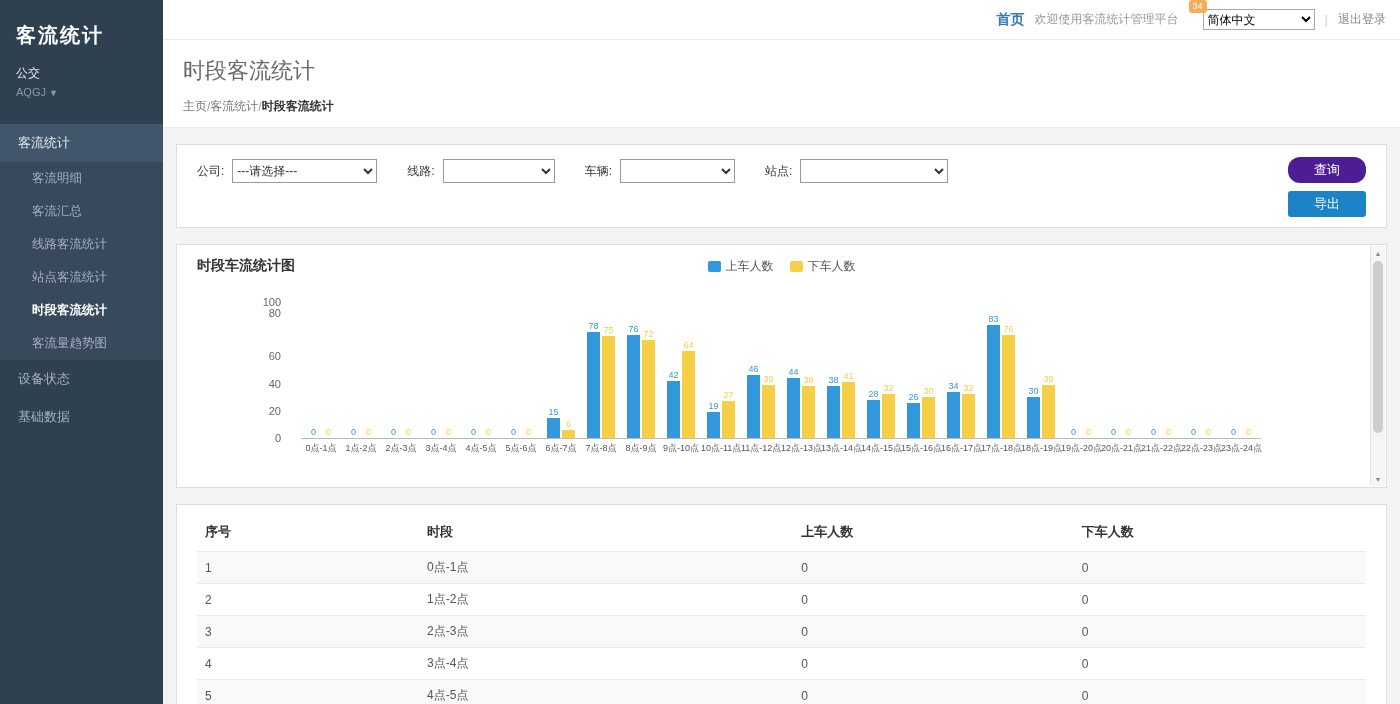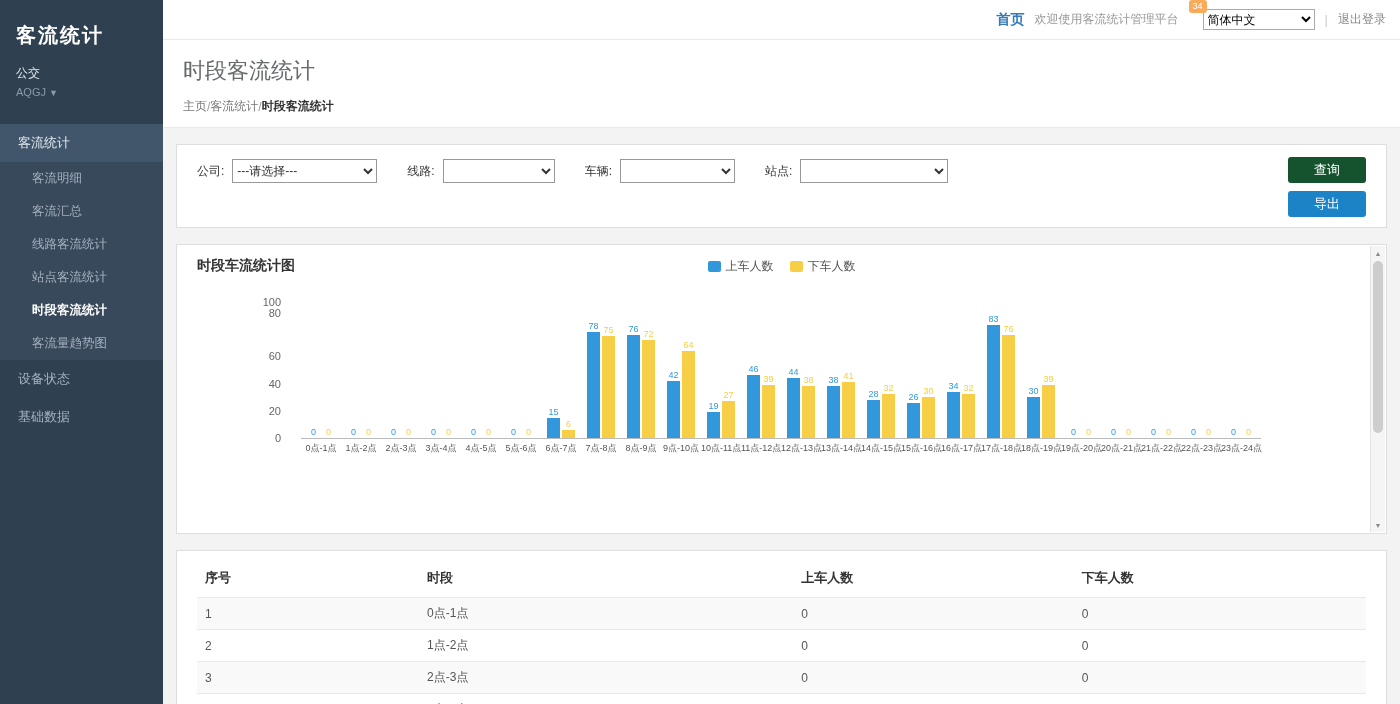--- a/index.html
+++ b/index.html
@@ -50,25 +50,25 @@
   .f-select { height:24px; font-size:12px; border:1px solid #999; background:#fff; color:#333; }
   .w-company { width:145px; }
   .w-line { width:112px; }
   .w-vehicle { width:115px; }
   .w-station { width:148px; }
   .w-preset { width:100px; }
   .date-input { width:148px; height:25px; background:#eee; border:1px solid #ccc; font-size:12px; color:#888; padding:0 10px; }
   .addon { height:25px; padding:0 8px; border:1px solid #ccc; margin:0 -1px; display:flex; align-items:center; font-size:12px; color:#555; background:#fff; }
   .filter-actions { display:flex; flex-direction:column; gap:8px; align-self:flex-start; padding-top:2px; }
   .btn { width:78px; height:26px; color:#fff; font-size:13px; border:none; border-radius:3px; cursor:pointer; }
-  .btn-query { background:#14532d; }
+  .btn-query { background:#4c1d95;border-radius:12px; }
   .btn-export { background:#1c84c6; }
 
   
-  .chart-card { position:relative; padding:12px 20px 10px; margin-bottom:16px; height:290px; overflow:hidden; }
+  .chart-card { position:relative; padding:12px 20px 10px; margin-bottom:16px; height:244px; overflow:hidden; }
   .chart-title { font-size:14px; font-weight:bold; color:#333; }
   .legend { position:absolute; top:13px; left:50%; transform:translateX(-50%); display:flex; gap:16px; }
   .legend-item { display:flex; align-items:center; gap:5px; font-size:12px; color:#555; cursor:pointer; }
   .legend-swatch { width:13px; height:11px; border-radius:2px; display:inline-block; }
   .plot { position:relative; margin-top:14px; }
   .y-axis { position:absolute; left:48px; bottom:17px; width:42px; height:137px; }
   .y-tick { position:absolute; right:6px; font-size:11px; color:#666; line-height:12px; }
   .groups { display:flex; margin-left:104px; }
   .bar-group { width:40px; display:flex; flex-direction:column; }
   .bars { height:150px; display:flex; align-items:flex-end; justify-content:center; gap:2px; border-bottom:1px solid #bbb; }

